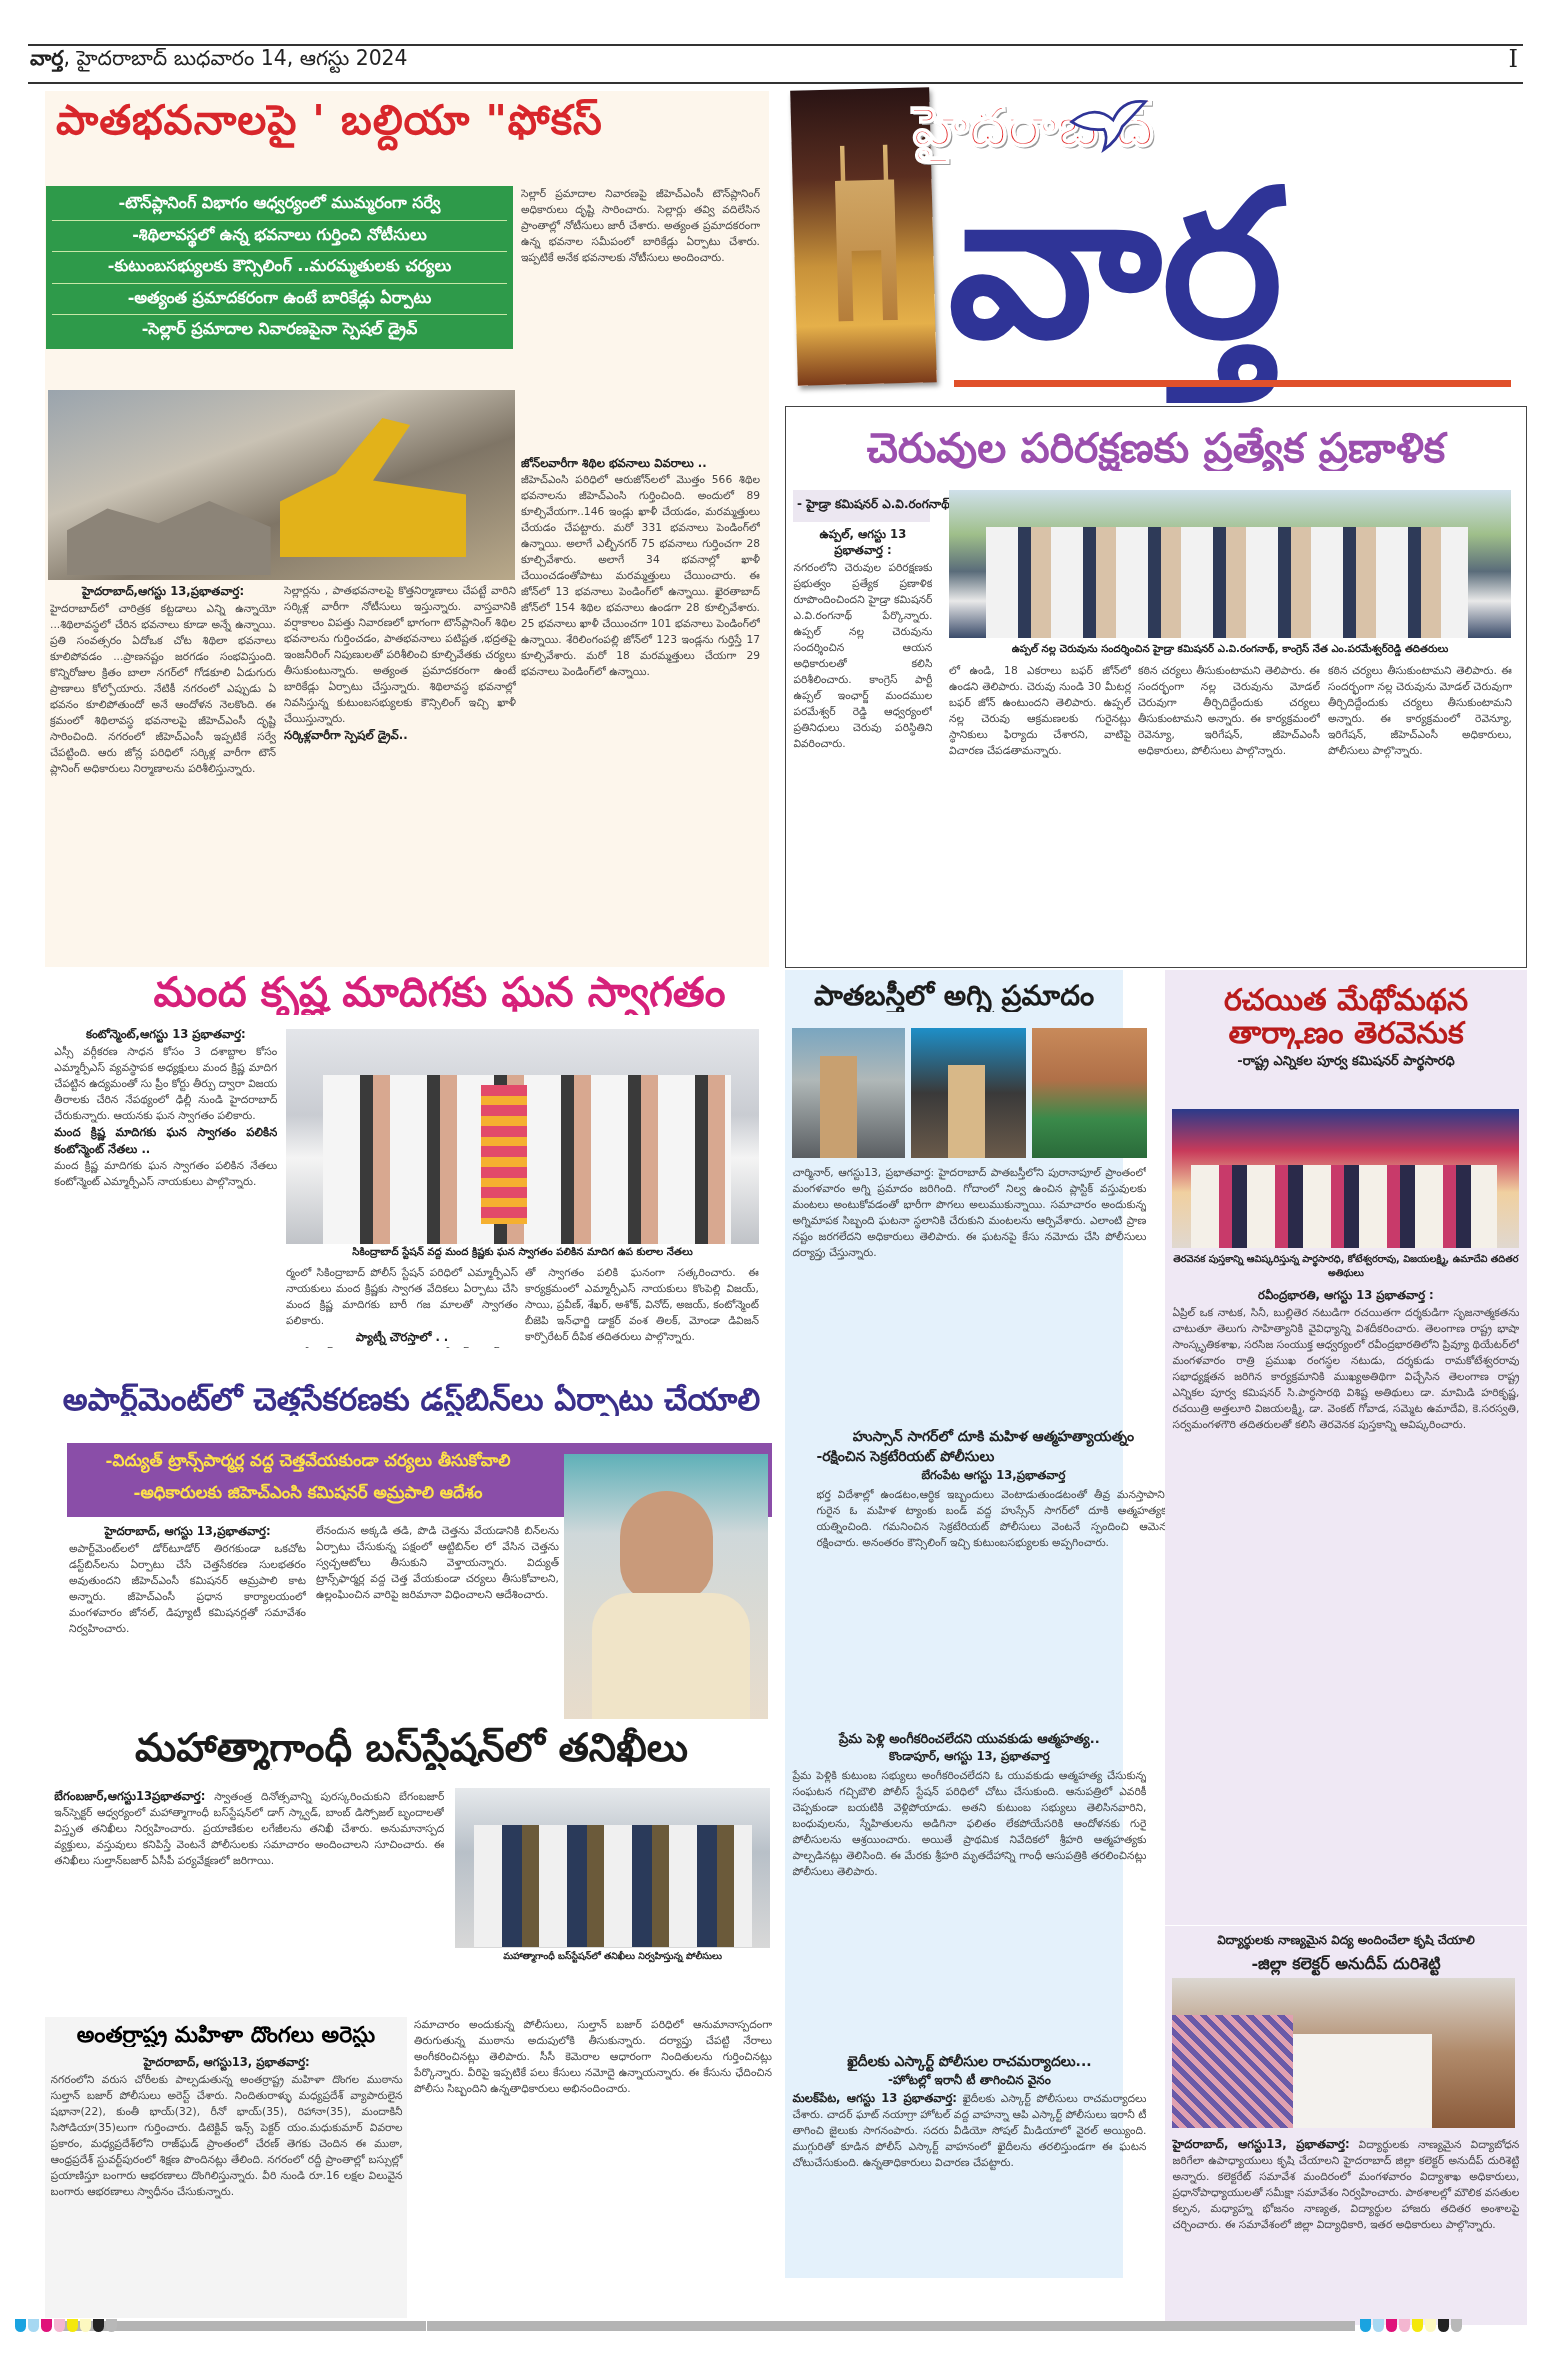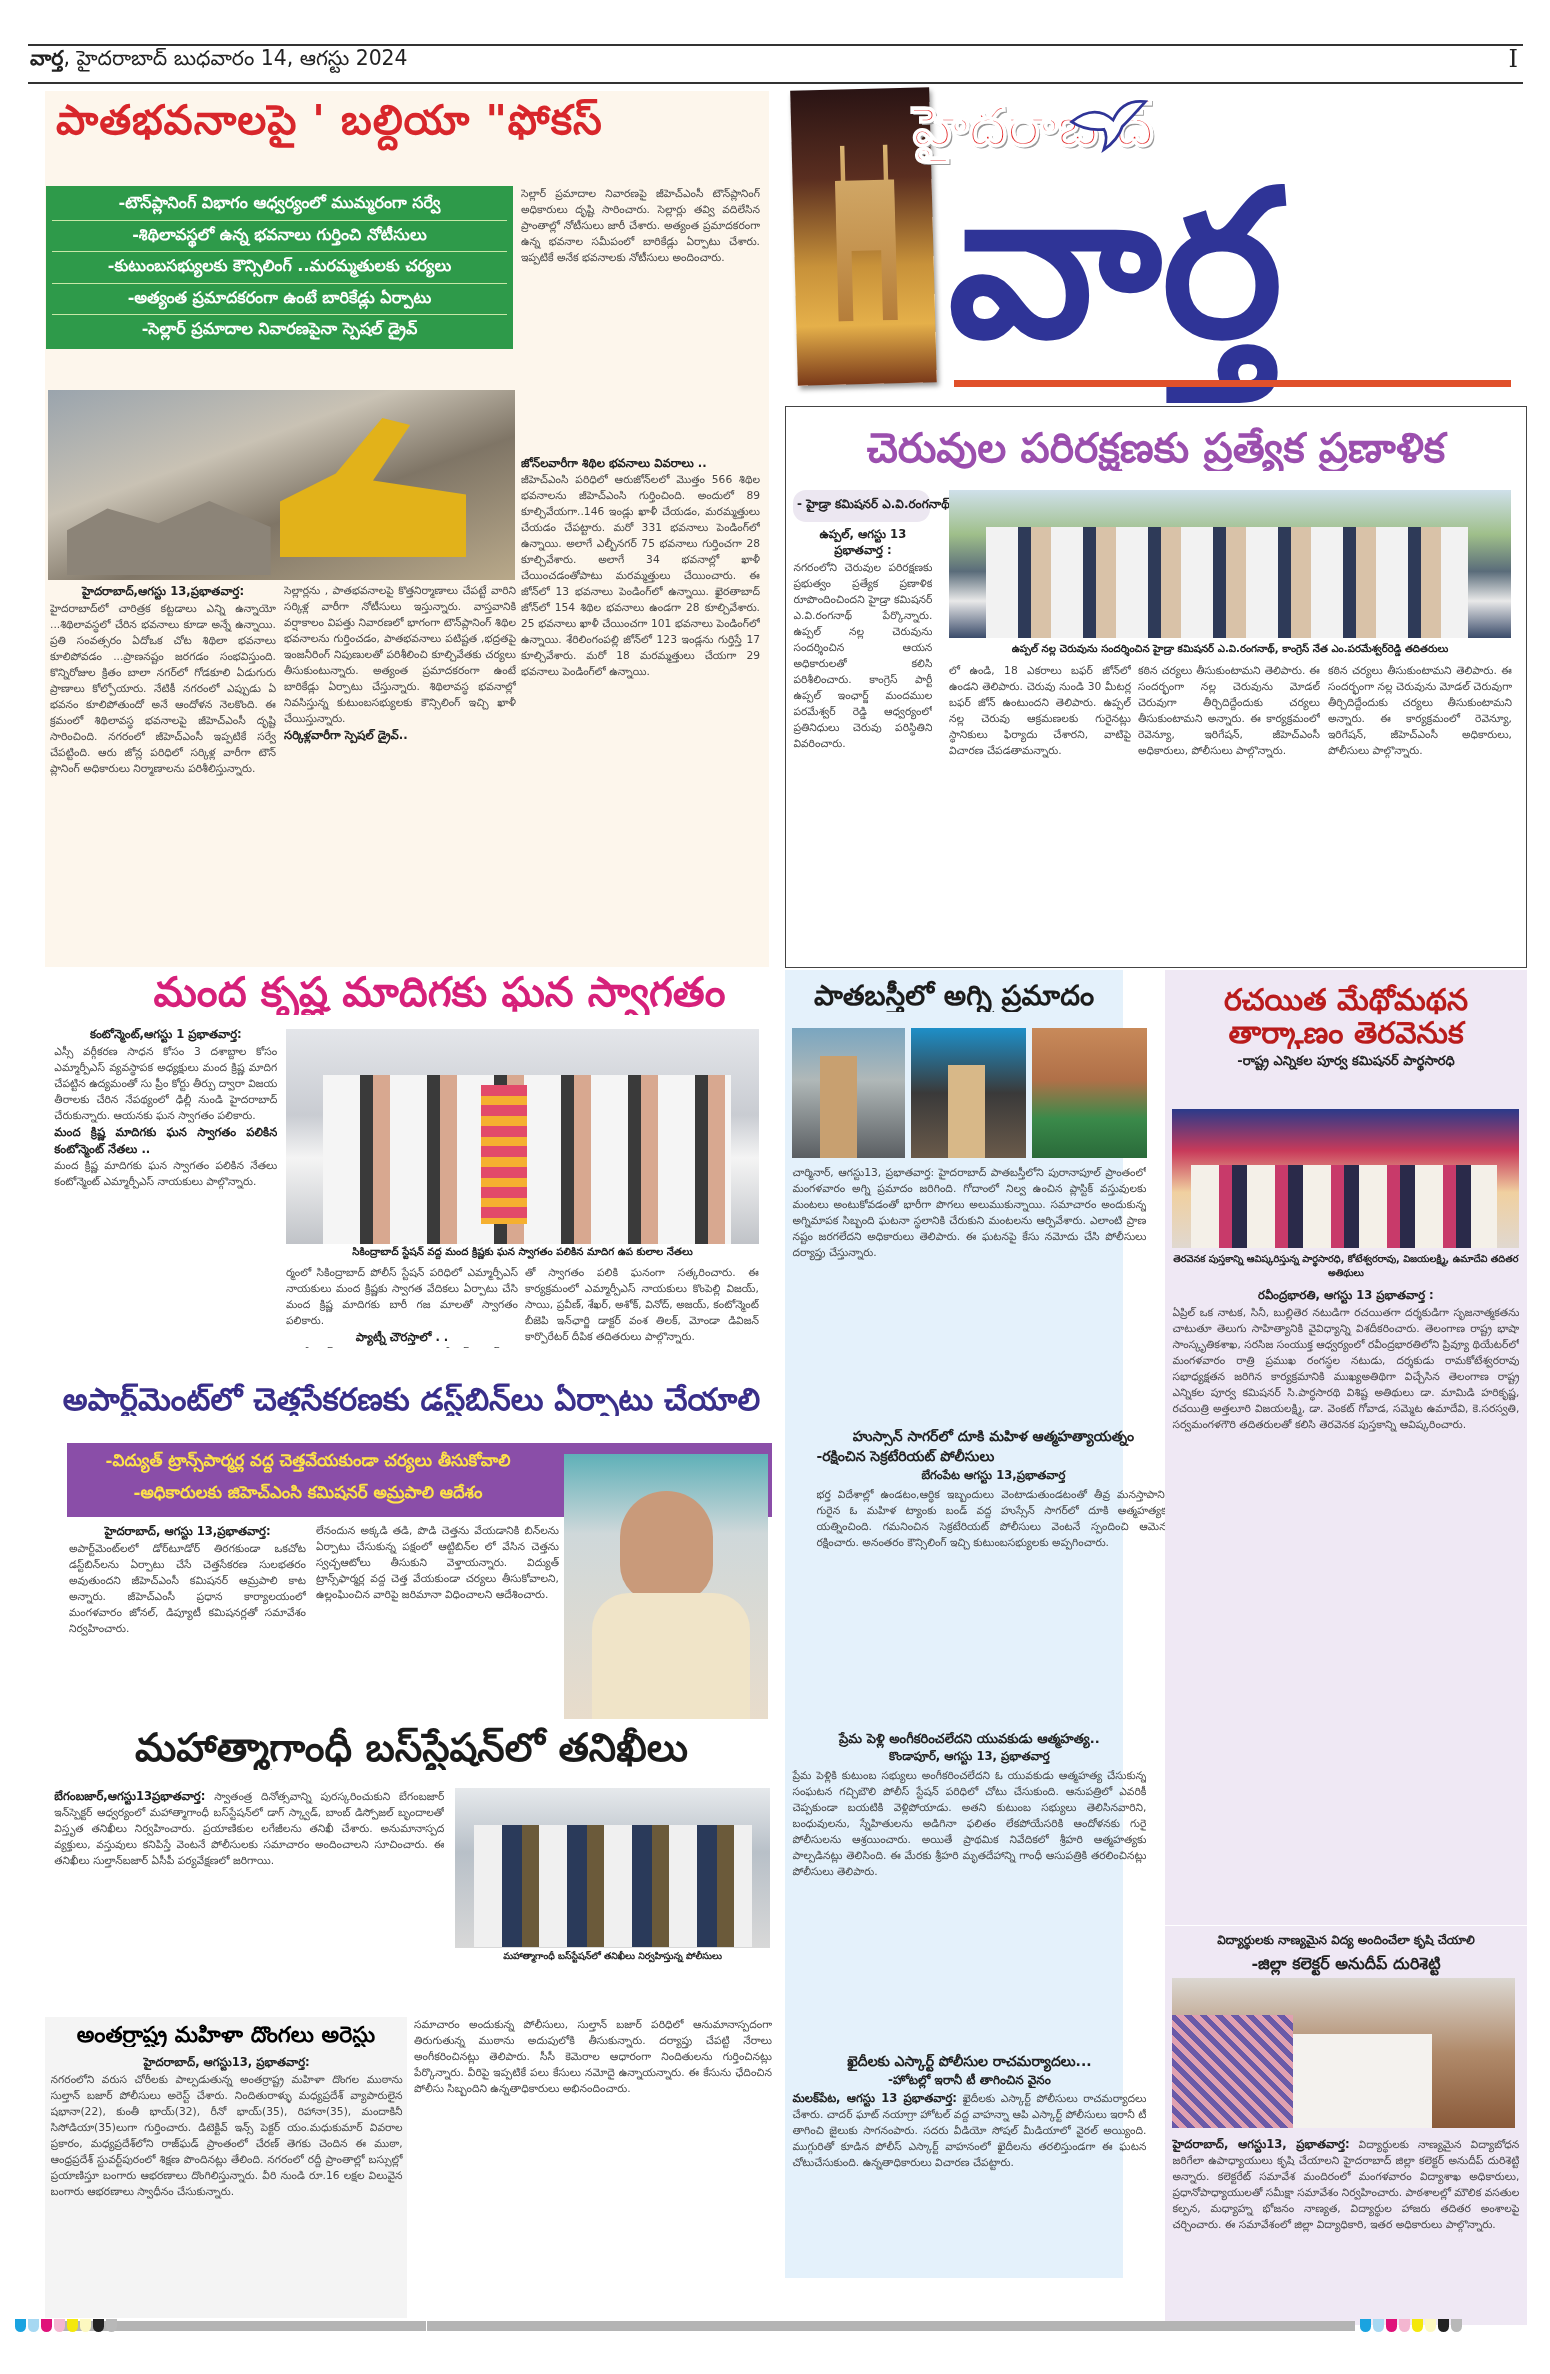--- a/index.html
+++ b/index.html
@@ -30,21 +30,21 @@
   .logo-photo { position: absolute; left: 13px; top: 0; width: 139px; height: 295px; background: linear-gradient(180deg,#2a1414 0%,#5a2e20 30%,#c8923a 60%,#e5b04a 80%,#7a3a1a 100%); transform: rotate(-1.5deg); box-shadow: 1.9px 3.7px 5.6px rgba(0,0,0,0.4); }
   .charminar { position: absolute; left: 35px; top: 56px; width: 74px; height: 176px; background: linear-gradient(180deg,#e8c27a,#b07838); clip-path: polygon(10% 100%, 10% 20%, 18% 20%, 18% 0, 24% 0, 24% 20%, 76% 20%, 76% 0, 82% 0, 82% 20%, 90% 20%, 90% 100%, 70% 100%, 70% 60%, 30% 60%, 30% 100%); opacity: 0.9; }
   .logo-city { position: absolute; left: 132px; top: 5.6px; font-size: 54px; font-weight: 700; color: #e32222; -webkit-text-stroke: 1.9px #fff; text-shadow: 1.9px 1.9px 0 #999; white-space: nowrap; }
   .logo-name { position: absolute; left: 167px; top: 74px; font-size: 204px; line-height: 204px; font-weight: 700; color: #2f3497; white-space: nowrap; }
   .logo-dove { position: absolute; left: 286px; top: 4.6px; width: 83px; height: 65px; }
   .logo-bar { position: absolute; left: 173px; top: 291px; width: 557px; height: 7.4px; background: #e0502a; }
 
   
   #s2 { left: 785px; top: 406px; width: 742px; height: 562px; border: 1.9px solid #444; background: #fff; }
   #s2 .headline { color: #9b4fae; font-size: 41px; text-align: center; padding-top: 18.6px; }
-  .byline-box { position: absolute; left: 7.4px; top: 83px; width: 137px; background: #ece7f1; font-size: 12px; font-weight: 700; text-align: center; padding: 7.4px 3.7px; white-space: nowrap; border-radius: 13px; }
+  .byline-box { position: absolute; left: 7.4px; top: 83px; width: 137px; background: #ece7f1; font-size: 12px; font-weight: 700; text-align: center; padding: 7.4px 3.7px; white-space: nowrap; }
 
   
   #s3 { left: 45px; top: 970px; width: 733px; height: 371px; }
   #s3 .headline { color: #d6207a; font-size: 41px; text-align: center; margin-left: 56px; }
 
   
   #s4 { left: 785px; top: 970px; width: 338px; height: 1308px; background: #e4f1fb; }
   #s4 .headline { color: #1c1c1c; font-size: 28px; text-align: center; padding-top: 11px; }
 
   
@@ -139,21 +139,21 @@
     <span>కఠిన చర్యలు తీసుకుంటామని తెలిపారు. ఈ సందర్భంగా నల్ల చెరువును మోడల్ చెరువుగా తీర్చిదిద్దేందుకు చర్యలు తీసుకుంటామని అన్నారు. ఈ కార్యక్రమంలో రెవెన్యూ, ఇరిగేషన్, జీహెచ్ఎంసీ అధికారులు, పోలీసులు పాల్గొన్నారు.</span>
   </div>
   <div class="abs body-text" style="left:542px; top:256px; width:184px; height:297px;">
     <span>కఠిన చర్యలు తీసుకుంటామని తెలిపారు. ఈ సందర్భంగా నల్ల చెరువును మోడల్ చెరువుగా తీర్చిదిద్దేందుకు చర్యలు తీసుకుంటామని అన్నారు. ఈ కార్యక్రమంలో రెవెన్యూ, ఇరిగేషన్, జీహెచ్ఎంసీ అధికారులు, పోలీసులు పాల్గొన్నారు.</span>
   </div>
 </div>
 
 <div id="s3" class="abs">
   <div class="headline">మంద కృష్ణ మాదిగకు ఘన స్వాగతం</div>
   <div class="abs body-text" style="left:9.3px; top:56px; width:223px; height:371px;">
-    <span class="dateline">కంటోన్మెంట్,ఆగస్టు 1 ప్రభాతవార్త:</span>
+    <span class="dateline">కంటోన్మెంట్,ఆగస్టు 13 ప్రభాతవార్త:</span>
     <span>ఎస్సీ వర్గీకరణ సాధన కోసం 3 దశాబ్దాల కోసం ఎమ్మార్పీఎస్ వ్యవస్థాపక అధ్యక్షులు మంద క్రిష్ణ మాదిగ చేపట్టిన ఉద్యమంతో సు ప్రీం కోర్టు తీర్పు ద్వారా విజయ తీరాలకు చేరిన నేపథ్యంలో ఢిల్లీ నుండి హైదరాబాద్ చేరుకున్నారు. ఆయనకు ఘన స్వాగతం పలికారు.</span><br>
     <span class="subhead">మంద క్రిష్ణ మాదిగకు ఘన స్వాగతం పలికిన కంటోన్మెంట్ నేతలు ..</span><br>
     <span>మంద క్రిష్ణ మాదిగకు ఘన స్వాగతం పలికిన నేతలు కంటోన్మెంట్ ఎమ్మార్పీఎస్ నాయకులు పాల్గొన్నారు.</span>
   </div>
   <div class="photo" style="left:241px; top:59px; width:473px; height:215px; background: linear-gradient(180deg,#e4e6ea 0%,#c9ccd2 40%,#f4f4f4 60%,#c0c3c8 100%);">
     <div style="position:absolute; left:37px; top:46px; width:408px; height:169px; background: repeating-linear-gradient(90deg, #f5f5f5 0 37px, #3a3a3a 37px 50px, #d8a890 50px 67px);"></div>
     <div style="position:absolute; left:195px; top:56px; width:46px; height:139px; background: repeating-linear-gradient(180deg,#e24a6a 0 11px,#f5b030 11px 20.4px);"></div>
   </div>
   <div class="abs caption" style="left:241px; top:276px; width:473px;">సికింద్రాబాద్ స్టేషన్ వద్ద మంద క్రిష్ణకు ఘన స్వాగతం పలికిన మాదిగ ఉప కులాల నేతలు</div>
   <div class="abs body-text" style="left:241px; top:295px; width:232px; height:83px;">

